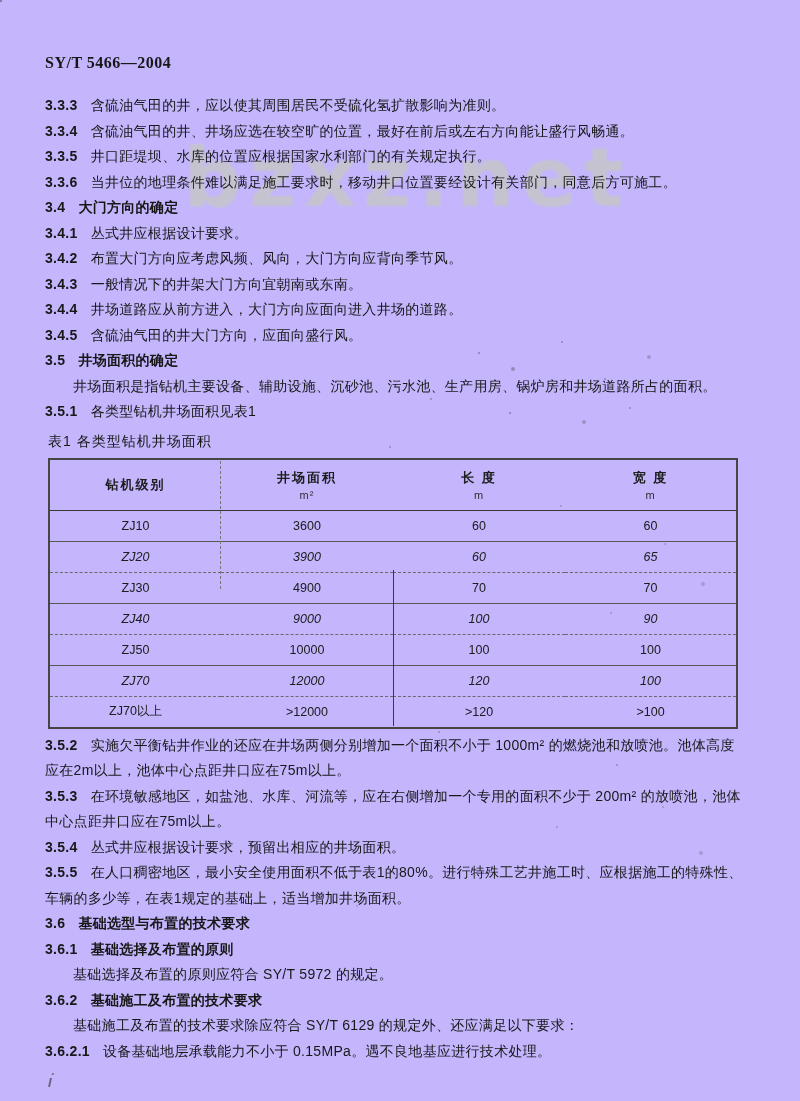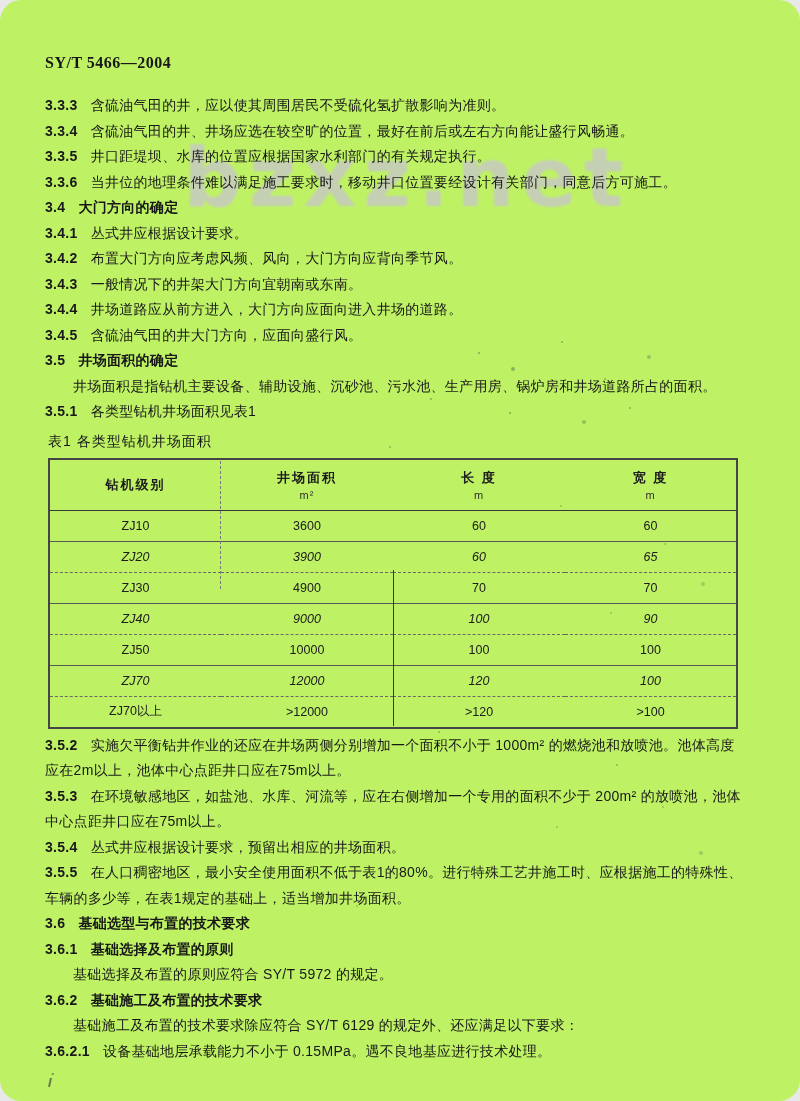--- a/index.html
+++ b/index.html
@@ -1,24 +1,23 @@
 <!DOCTYPE html>
 <html><head>
 <meta charset="utf-8">
 <style>
   html,body{margin:0;padding:0;background:#e8e8e8;}
   .page{
     position:relative;
     width:800px;height:1101px;
     margin:0 auto;
-    background:#bef264;
+    background:#c4b5fd;
     overflow:hidden;
     font-family:"Liberation Sans","DejaVu Sans",sans-serif;
     color:#1c1c1c;
-    border-radius:21px;
   }
   
   .watermark{
     position:absolute;left:183px;top:130px;
     font-family:"DejaVu Sans",sans-serif;
     font-weight:bold;font-size:82px;letter-spacing:7px;
     color:#c7c7c7;opacity:.8;
     filter:blur(1.2px);
     z-index:0;user-select:none;
   }

